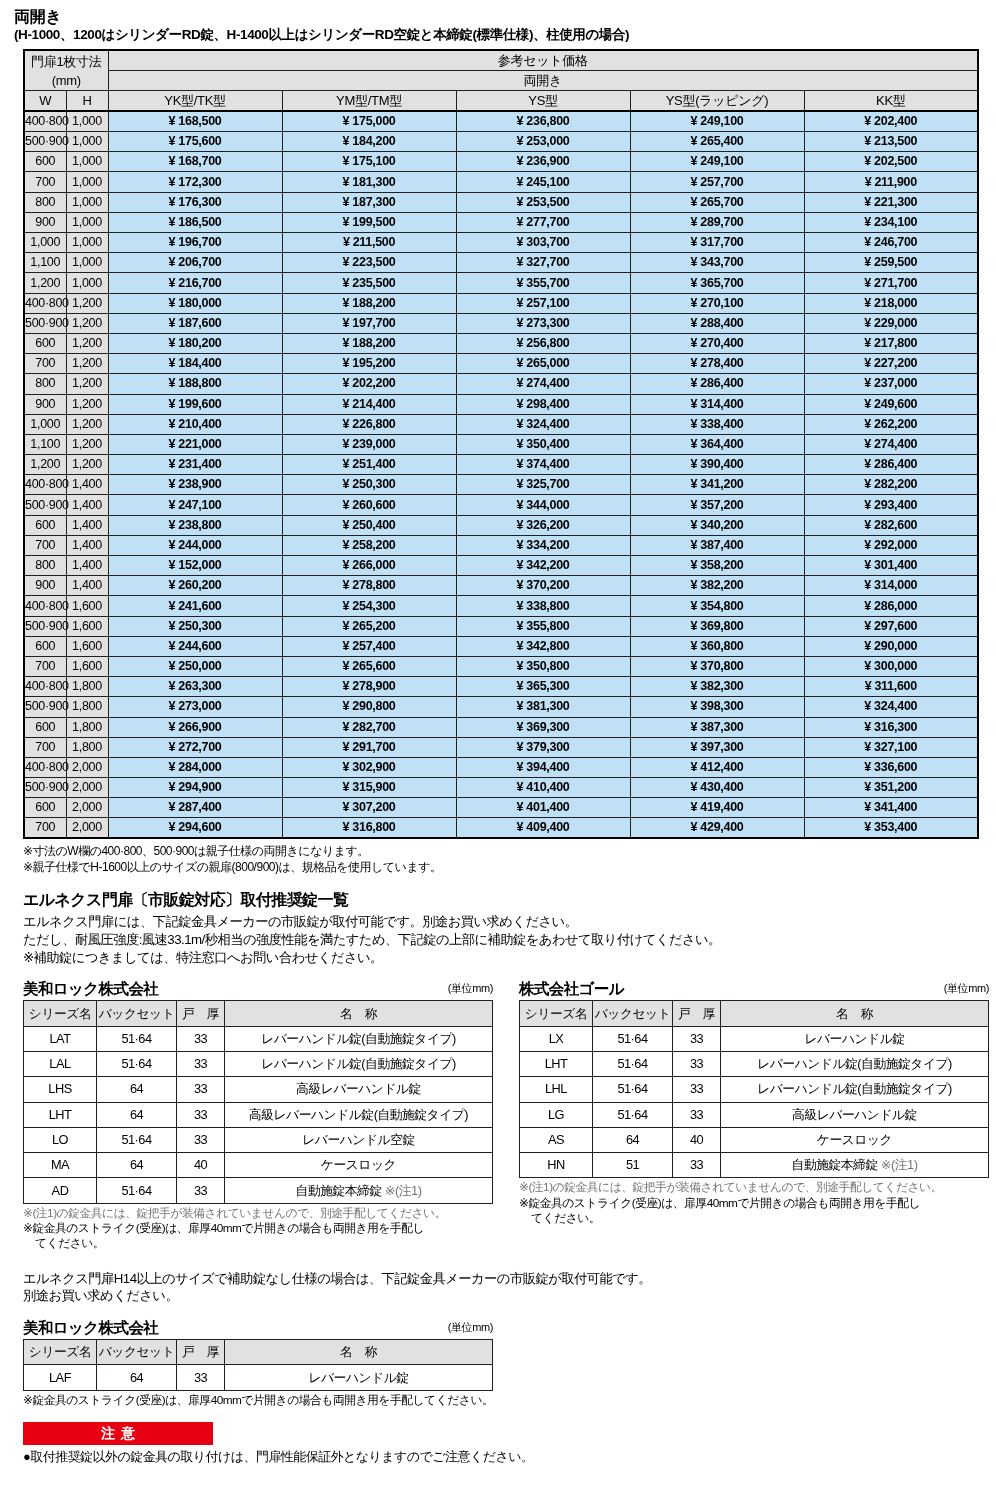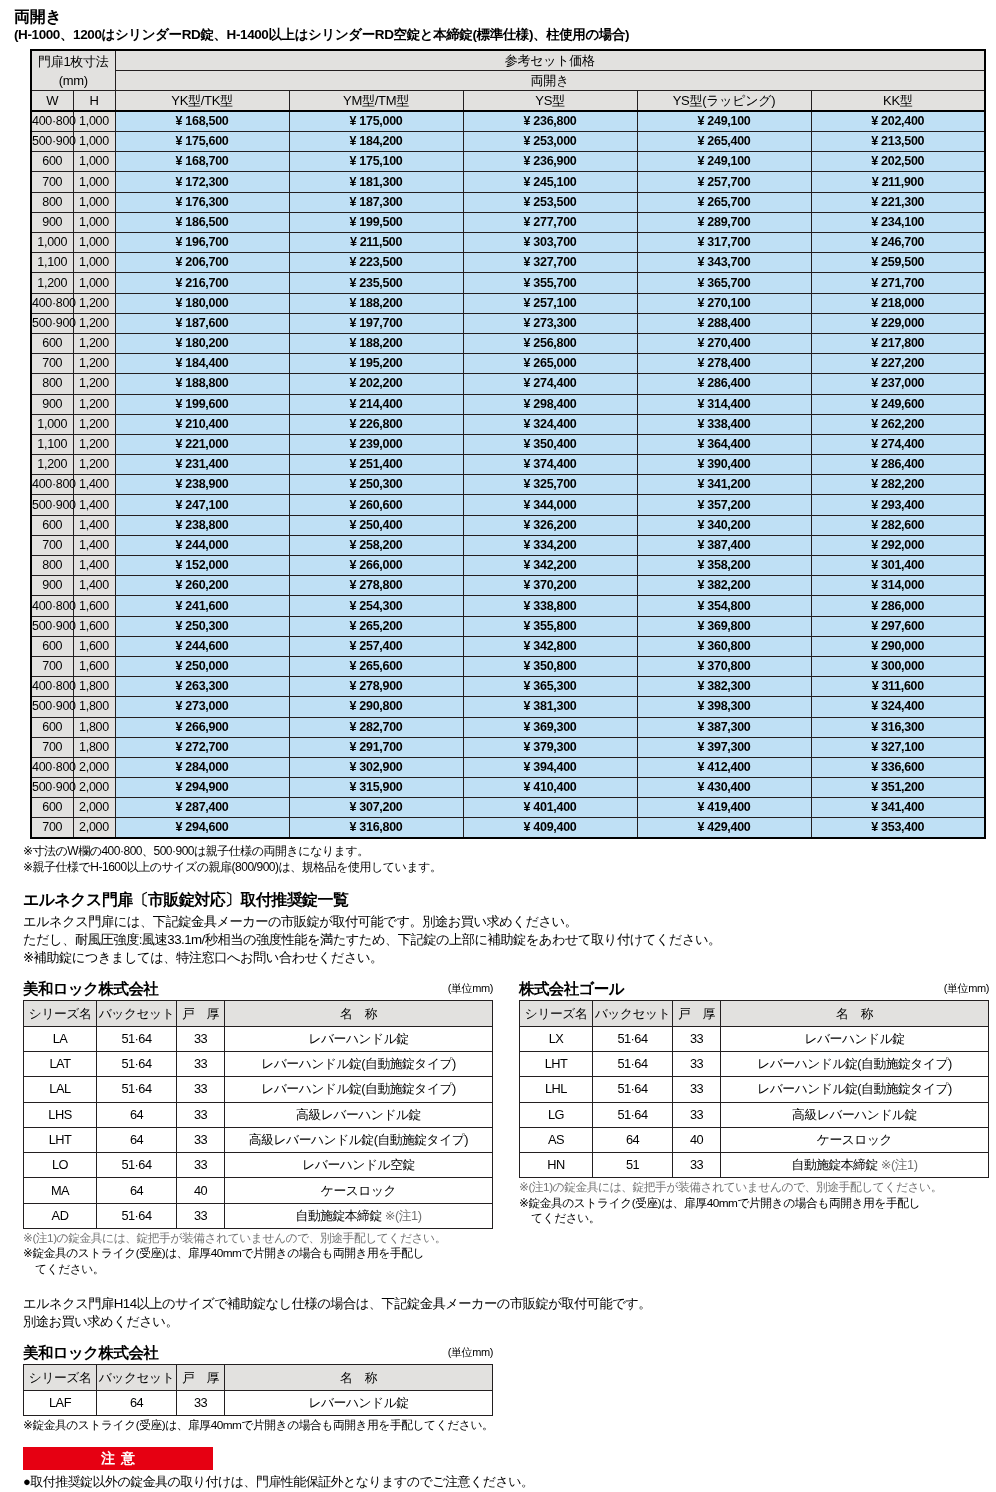--- a/index.html
+++ b/index.html
@@ -30,21 +30,21 @@
     font-weight: bold;
     letter-spacing: -0.4px;
     line-height: 1.15;
     margin: 0 0 6px 4px;
   }
 
   
   table.price {
     border-collapse: collapse;
     width: 956px;
-    margin-left: 20px;
+    margin-left: 13px;
     table-layout: fixed;
   }
   table.price th, table.price td {
     border: 1px solid #231f20;
     text-align: center;
     padding: 0;
     height: 20.2px;
     line-height: 19px;
     font-size: 12.5px;
     letter-spacing: -0.3px;
@@ -561,26 +561,20 @@
         <thead>
           <tr>
             <th class="lk-series">シリーズ名</th>
             <th class="lk-back">バックセット</th>
             <th class="lk-thick">戸　厚</th>
             <th>名　称</th>
           </tr>
         </thead>
         <tbody id="miwa-body">
             <tr>
-              <td class="lk-series">LA</td>
-              <td class="lk-back">51·64</td>
-              <td class="lk-thick">33</td>
-              <td>レバーハンドル錠</td>
-            </tr>
-            <tr>
               <td class="lk-series">LAT</td>
               <td class="lk-back">51·64</td>
               <td class="lk-thick">33</td>
               <td>レバーハンドル錠(自動施錠タイプ)</td>
             </tr>
             <tr>
               <td class="lk-series">LAL</td>
               <td class="lk-back">51·64</td>
               <td class="lk-thick">33</td>
               <td>レバーハンドル錠(自動施錠タイプ)</td>

